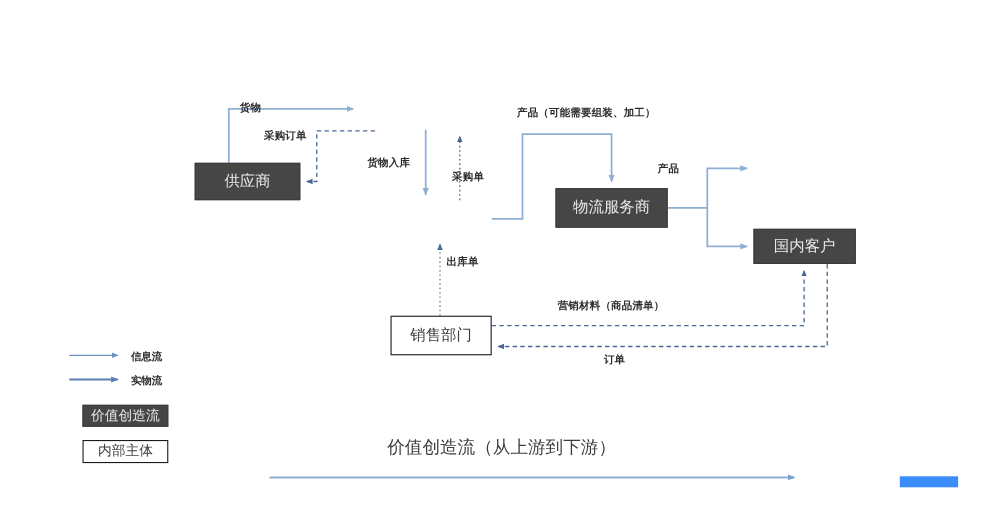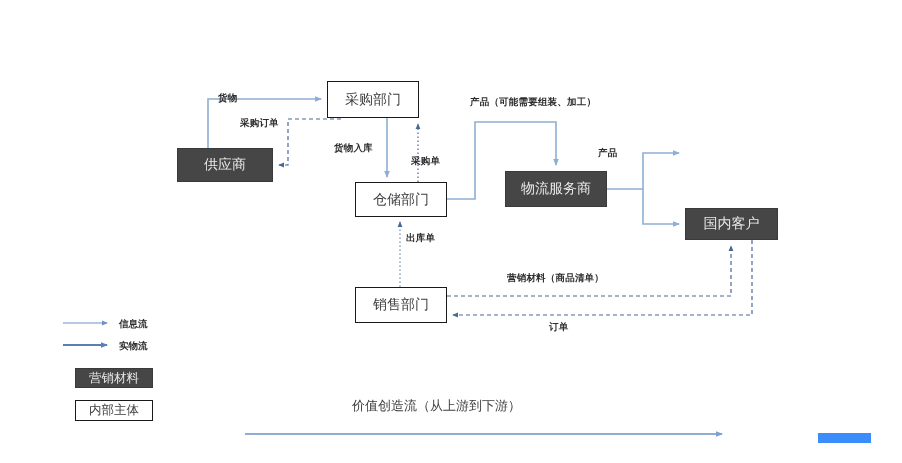--- a/index.html
+++ b/index.html
@@ -74,21 +74,21 @@
     display: flex;
     align-items: center;
     justify-content: center;
     font-size: 12.5px;
     white-space: nowrap;
   }
   #value-flow-caption {
     position: absolute;
     left: 352px;
     top: 397px;
-    font-size: 13px;
+    font-size: 16px;
     color: #3d3d3d;
     white-space: nowrap;
   }
   #accent-bar {
     position: absolute;
     left: 818px;
     top: 433px;
     width: 53px;
     height: 10px;
     background: #3a8dfa;
@@ -142,27 +142,21 @@
     <path d="M 63 323 L 107 323" fill="none" stroke="#6f91c4" stroke-width="1.1" marker-end="url(#ah-legend-info)"></path>
     <path d="M 63 345 L 107 345" fill="none" stroke="#5b7fb5" stroke-width="1.8" marker-end="url(#ah-legend-phys)"></path>
 
     <path d="M 245 434 L 722 434" fill="none" stroke="#8faed4" stroke-width="1.8" marker-end="url(#ah-value)"></path>
   </svg>
 
   <div class="node node-external" style="left:177px; top:148px; width:96px; height:34px;">
     <span>供应商</span>
   </div>
 
-  <div class="node node-internal" style="left:327px; top:81px; width:92px; height:37px;">
-    <span>采购部门</span>
-  </div>
-
-  <div class="node node-internal" style="left:355px; top:182px; width:92px; height:35px;">
-    <span>仓储部门</span>
-  </div>
+
 
   <div class="node node-internal" style="left:355px; top:287px; width:92px; height:36px;">
     <span>销售部门</span>
   </div>
 
   <div class="node node-external" style="left:505px; top:171px; width:102px; height:36px;text-align:right;">
     <span>物流服务商</span>
   </div>
 
 
@@ -186,21 +180,21 @@
 
   <div class="edge-label" style="left:507px; top:272px;">营销材料（商品清单）</div>
 
   <div class="edge-label" style="left:549px; top:321px;">订单</div>
 
   <div class="legend-label" style="left:119px; top:318px;">信息流</div>
 
   <div class="legend-label" style="left:119px; top:340px;">实物流</div>
 
   <div class="legend-box node-external" style="left:75px; top:368px; width:78px; height:20px;">
-    <span>营销材料</span>
+    <span>价值创造流</span>
   </div>
 
   <div class="legend-box node-internal" style="left:75px; top:400px; width:78px; height:21px;">
     <span>内部主体</span>
   </div>
 
   <div id="value-flow-caption">价值创造流（从上游到下游）</div>
 
   <div id="accent-bar"></div>
 

